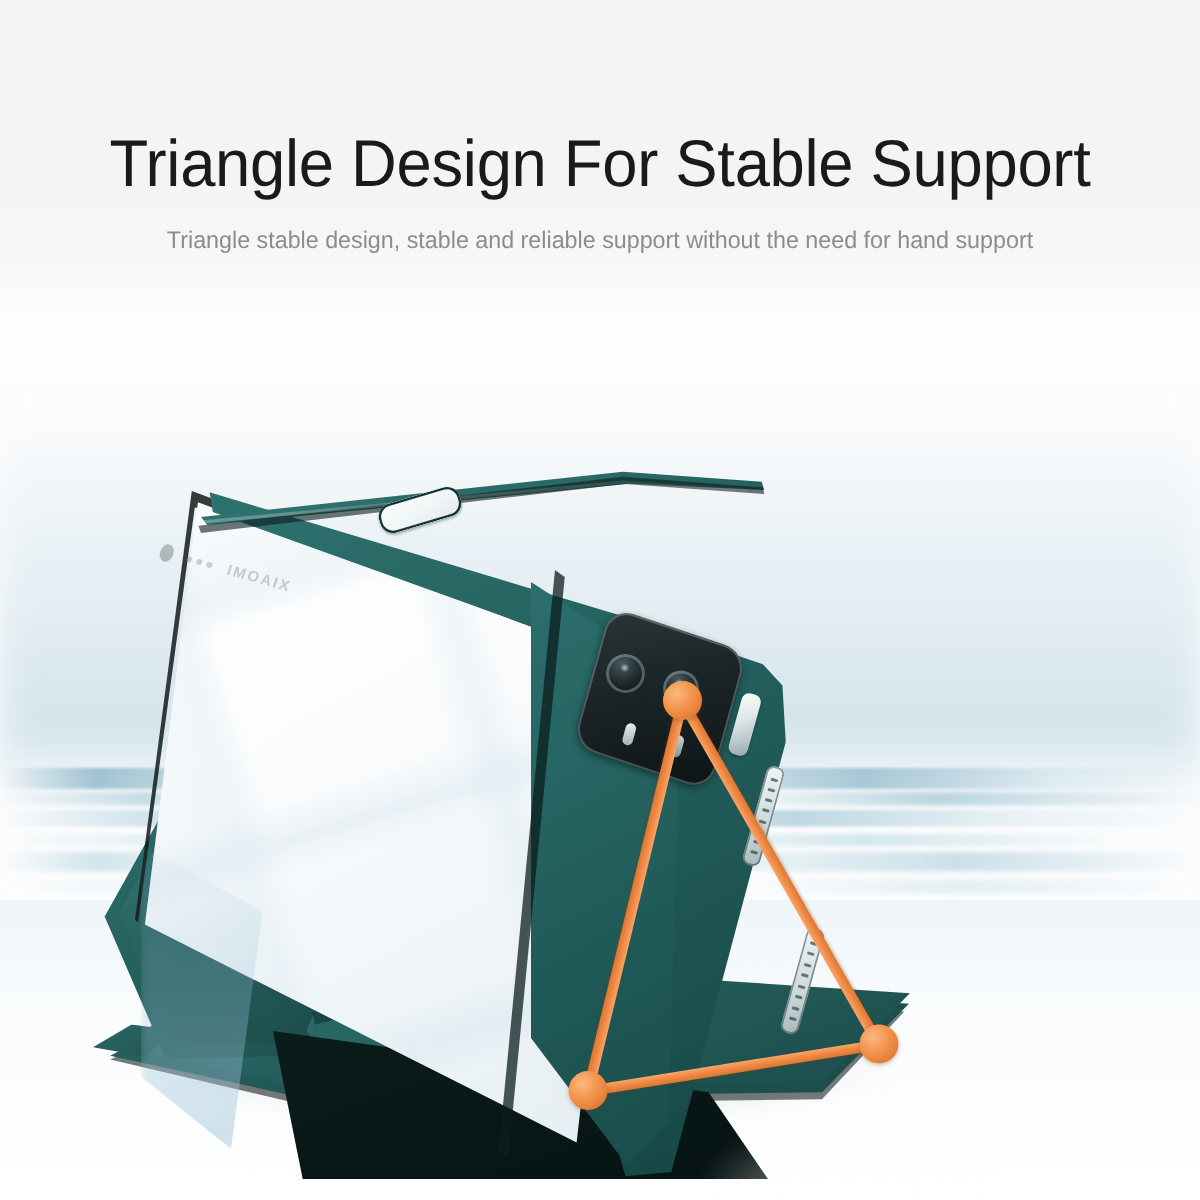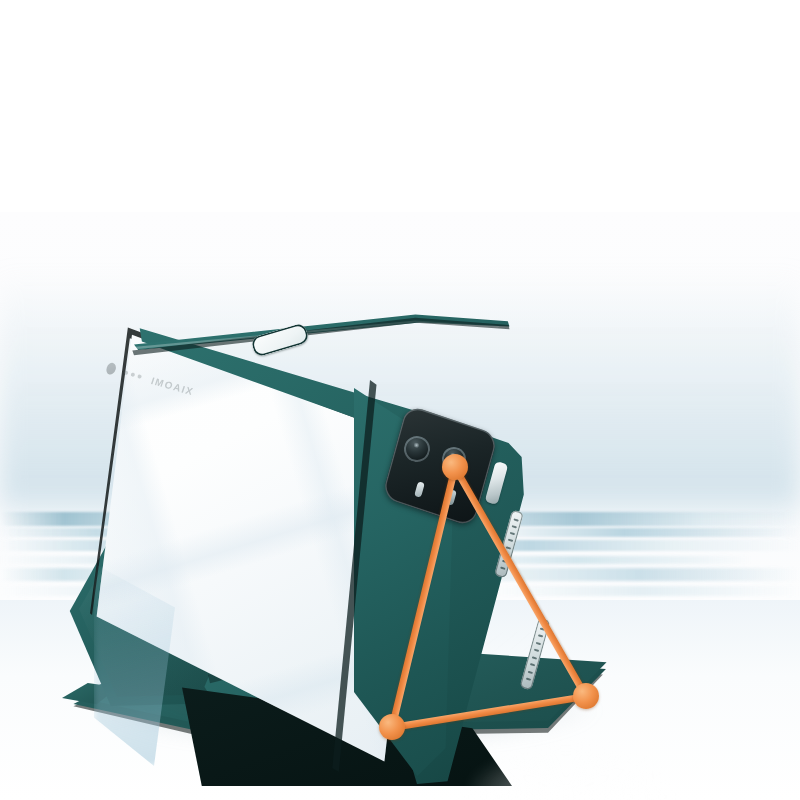--- a/index.html
+++ b/index.html
@@ -224,20 +224,24 @@
         box-shadow:0 1px 3px rgba(120,60,15,.35);}
   .rim-light{position:absolute;left:470px;top:520px;width:240px;height:130px;
         background:radial-gradient(ellipse 60% 55% at 40% 50%,rgba(255,255,255,.6),rgba(255,255,255,0) 72%);
         filter:blur(6px);}
 </style>
 </head>
 <body>
 
 <div class="stage">
 
+  <div class="header">
+    <div class="headline">Triangle Design For Stable Support</div>
+    <div class="subhead">Triangle stable design, stable and reliable support without the need for hand support</div>
+  </div>
 
   <div class="scene">
     <div class="haze"></div>
     <div class="waterband wb1"></div>
     <div class="waterband wb2"></div>
     <div class="waterband wb3"></div>
     <div class="waterband wb4"></div>
     <div class="waterband wb5"></div>
     <div class="waterband wb6"></div>
     <div class="floor"></div>

